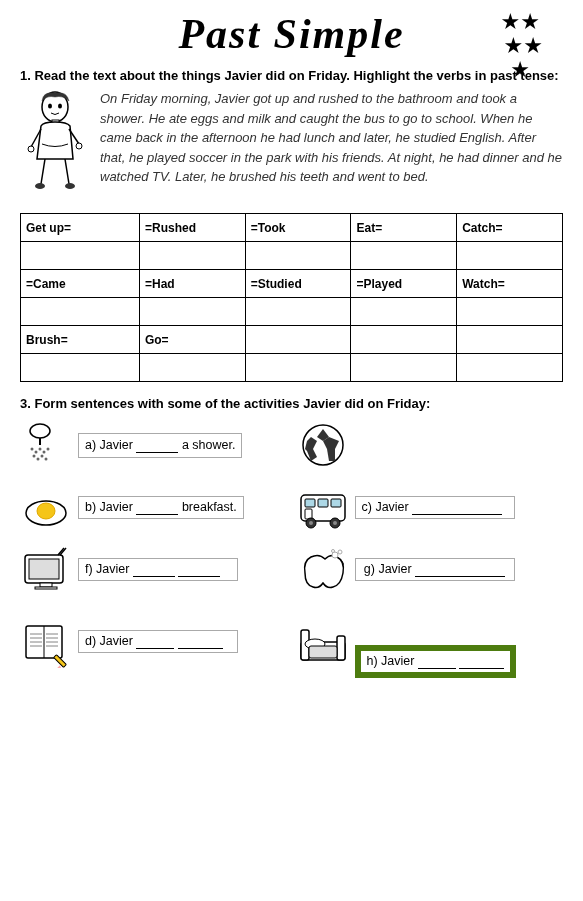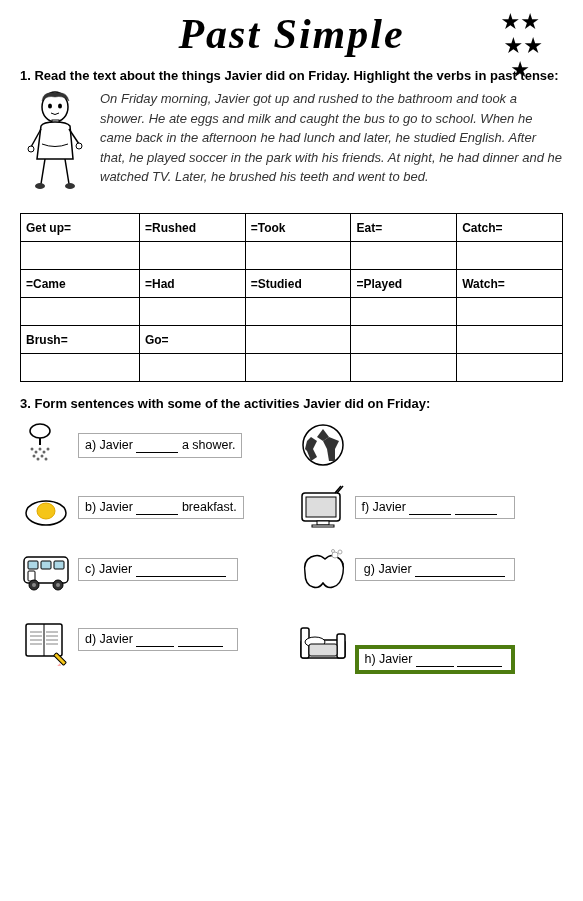--- a/index.html
+++ b/index.html
@@ -253,54 +253,54 @@
         </svg>
       </div>
       <div style="font-size:12.5px;flex:1;">
         <span style="border:1px solid #aaa; padding:3px 6px; display:inline-block; min-width:160px;">b) Javier <span style="border-bottom:1px solid #000;display:inline-block;width:42px;">&nbsp;</span> breakfast.</span>
       </div>
     </div>
 
     <div class="sentence-row" style="display:flex;align-items:center;gap:6px;margin-bottom:6px;">
       <div style="width:52px;height:52px;flex-shrink:0;">
         <svg viewBox="0 0 52 52" width="52" height="52">
+
+          <rect x="4" y="14" width="44" height="26" rx="4" fill="#fff" stroke="#000" stroke-width="1.5"></rect>
+
+          <rect x="8" y="18" width="10" height="8" rx="1" fill="#add8e6" stroke="#000" stroke-width="1"></rect>
+          <rect x="21" y="18" width="10" height="8" rx="1" fill="#add8e6" stroke="#000" stroke-width="1"></rect>
+          <rect x="34" y="18" width="10" height="8" rx="1" fill="#add8e6" stroke="#000" stroke-width="1"></rect>
+
+          <rect x="8" y="28" width="7" height="10" rx="1" fill="#fff" stroke="#000" stroke-width="1"></rect>
+
+          <circle cx="14" cy="42" r="5" fill="#333" stroke="#000" stroke-width="1"></circle>
+          <circle cx="14" cy="42" r="2" fill="#888"></circle>
+          <circle cx="38" cy="42" r="5" fill="#333" stroke="#000" stroke-width="1"></circle>
+          <circle cx="38" cy="42" r="2" fill="#888"></circle>
+        </svg>
+      </div>
+      <div style="font-size:12.5px;flex:1;">
+        <span style="border:1px solid #aaa; padding:3px 6px; display:inline-block; min-width:160px;">c) Javier <span style="border-bottom:1px solid #000;display:inline-block;width:90px;">&nbsp;</span></span>
+      </div>
+    </div>
+
+    <div class="sentence-row" style="display:flex;align-items:center;gap:6px;margin-bottom:6px;">
+      <div style="width:52px;height:52px;flex-shrink:0;">
+        <svg viewBox="0 0 52 52" width="52" height="52">
           <rect x="5" y="12" width="38" height="28" rx="3" fill="#fff" stroke="#000" stroke-width="1.5"></rect>
           <rect x="9" y="16" width="30" height="20" fill="#ddd" stroke="#000" stroke-width="1"></rect>
           <rect x="20" y="40" width="12" height="4" fill="#fff" stroke="#000" stroke-width="1"></rect>
           <rect x="15" y="44" width="22" height="2" fill="#fff" stroke="#000" stroke-width="1"></rect>
 
           <line x1="38" y1="12" x2="44" y2="5" stroke="#000" stroke-width="1.5"></line>
           <line x1="40" y1="12" x2="46" y2="5" stroke="#000" stroke-width="1.5"></line>
         </svg>
       </div>
       <div style="font-size:12.5px;flex:1;">
         <span style="border:1px solid #aaa; padding:3px 6px; display:inline-block; min-width:160px;">f) Javier <span style="border-bottom:1px solid #000;display:inline-block;width:42px;">&nbsp;</span> <span style="border-bottom:1px solid #000;display:inline-block;width:42px;">&nbsp;</span></span>
-      </div>
-    </div>
-
-    <div class="sentence-row" style="display:flex;align-items:center;gap:6px;margin-bottom:6px;">
-      <div style="width:52px;height:52px;flex-shrink:0;">
-        <svg viewBox="0 0 52 52" width="52" height="52">
-
-          <rect x="4" y="14" width="44" height="26" rx="4" fill="#fff" stroke="#000" stroke-width="1.5"></rect>
-
-          <rect x="8" y="18" width="10" height="8" rx="1" fill="#add8e6" stroke="#000" stroke-width="1"></rect>
-          <rect x="21" y="18" width="10" height="8" rx="1" fill="#add8e6" stroke="#000" stroke-width="1"></rect>
-          <rect x="34" y="18" width="10" height="8" rx="1" fill="#add8e6" stroke="#000" stroke-width="1"></rect>
-
-          <rect x="8" y="28" width="7" height="10" rx="1" fill="#fff" stroke="#000" stroke-width="1"></rect>
-
-          <circle cx="14" cy="42" r="5" fill="#333" stroke="#000" stroke-width="1"></circle>
-          <circle cx="14" cy="42" r="2" fill="#888"></circle>
-          <circle cx="38" cy="42" r="5" fill="#333" stroke="#000" stroke-width="1"></circle>
-          <circle cx="38" cy="42" r="2" fill="#888"></circle>
-        </svg>
-      </div>
-      <div style="font-size:12.5px;flex:1;">
-        <span style="border:1px solid #aaa; padding:3px 6px; display:inline-block; min-width:160px;">c) Javier <span style="border-bottom:1px solid #000;display:inline-block;width:90px;">&nbsp;</span></span>
       </div>
     </div>
 
     <div class="sentence-row" style="display:flex;align-items:center;gap:6px;margin-bottom:6px;">
       <div style="width:52px;height:52px;flex-shrink:0;">
         <svg viewBox="0 0 52 52" width="52" height="52">
 
           <rect x="28" y="20" width="18" height="7" rx="3" fill="#fff" stroke="#000" stroke-width="1.5" transform="rotate(-30 37 23)"></rect>
 
           <rect x="28" y="18" width="14" height="5" rx="2" fill="#aaa" stroke="#000" stroke-width="1" transform="rotate(-30 35 20)"></rect>
@@ -351,18 +351,18 @@
           <rect x="4" y="14" width="8" height="30" rx="2" fill="#fff" stroke="#000" stroke-width="1.5"></rect>
 
           <rect x="40" y="20" width="8" height="24" rx="2" fill="#fff" stroke="#000" stroke-width="1.5"></rect>
 
           <ellipse cx="18" cy="28" rx="10" ry="5" fill="#fff" stroke="#000" stroke-width="1"></ellipse>
 
           <rect x="12" y="30" width="28" height="12" rx="2" fill="#ddd" stroke="#000" stroke-width="1"></rect>
         </svg>
       </div>
       <div style="font-size:12.5px;flex:1;">
-        <span style="border:4px solid #4d7c0f; padding:3px 6px; display:inline-block; min-width:160px;margin-top:40px;">h) Javier <span style="border-bottom:1px solid #000;display:inline-block;width:38px;">&nbsp;</span> <span style="border-bottom:1px solid #000;display:inline-block;width:45px;">&nbsp;</span></span>
+        <span style="border:6px solid #4d7c0f; padding:3px 6px; display:inline-block; min-width:160px;margin-top:40px;">h) Javier <span style="border-bottom:1px solid #000;display:inline-block;width:38px;">&nbsp;</span> <span style="border-bottom:1px solid #000;display:inline-block;width:45px;">&nbsp;</span></span>
       </div>
     </div>
 
   </div>
 </div>
 
 </body></html>

